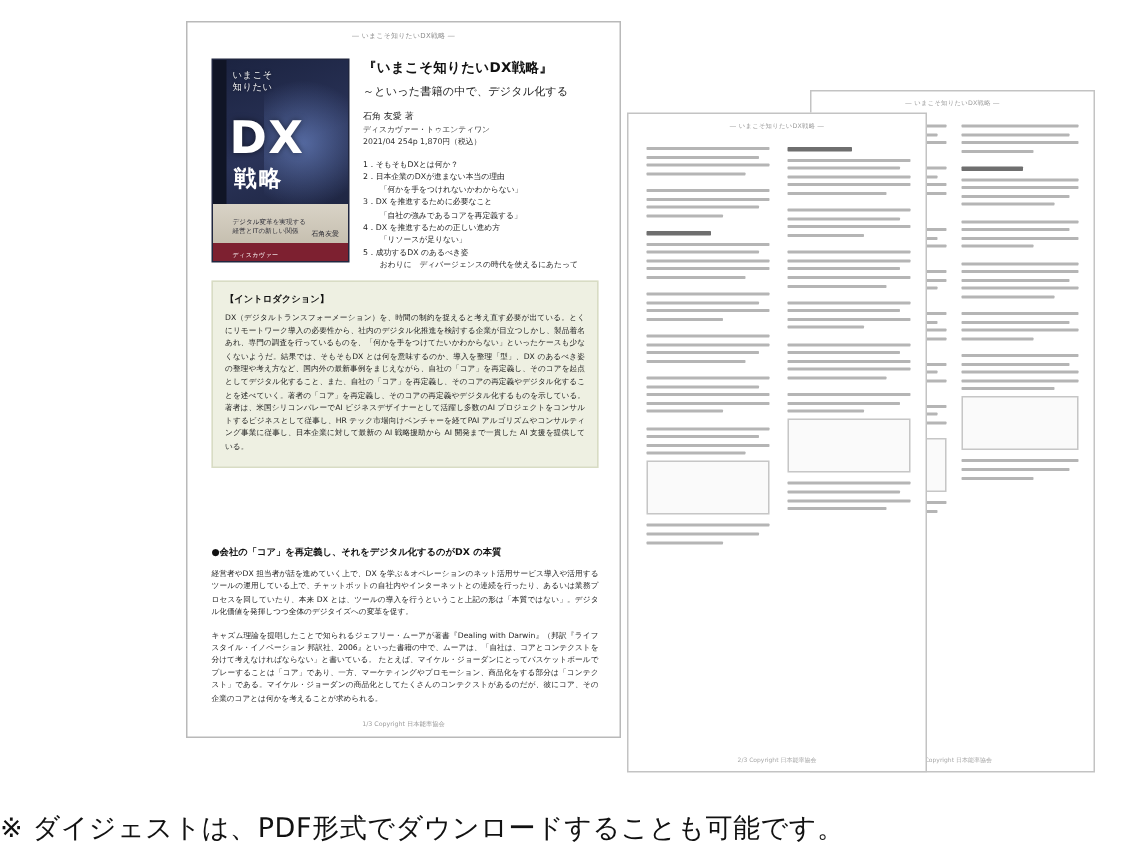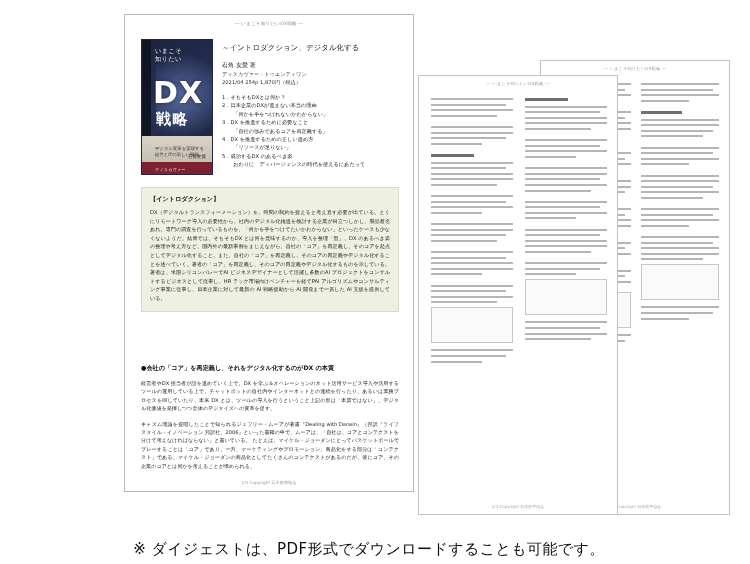--- a/index.html
+++ b/index.html
@@ -105,21 +105,21 @@
     top: 24px;
     left: 16px;
     right: 14px;
     height: 140px;
     display: flex;
     gap: 9px;
   }
 
   
   .cover {
-    width: 72px;
+    width: 92px;
     height: 136px;
     position: relative;
     background: linear-gradient(160deg, #1b2340 0%, #2a3358 45%, #161c33 100%);
     border: 1px solid #20263f;
     box-sizing: border-box;
     overflow: hidden;
     flex: none;
   }
   .cover .c-spine {
     position: absolute;
@@ -304,22 +304,22 @@
     font-size: 4.2px;
     color: #9b9b9b;
   }
 
   
   .caption {
     position: absolute;
     left: 0;
     right: 12px;
     top: 540px;
-    text-align: center;
-    font-size: 15px;
+    text-align: left;
+    font-size: 18px;
     color: #111;
     letter-spacing: .4px;
     font-family: "DejaVu Sans", "Liberation Sans", sans-serif;
   }
 </style>
 </head>
 <body>
 
 <div class="stage">
 
@@ -509,21 +509,22 @@
         <div class="c-dx">DX</div>
         <div class="c-senryaku">戦略</div>
         <div class="c-band"></div>
         <div class="c-band2"></div>
         <div class="c-sub">デジタル変革を実現する<br>経営とITの新しい関係</div>
         <div class="c-author">石角友愛</div>
         <div class="c-pub">ディスカヴァー</div>
       </div>
 
       <div class="mp-meta">
-        <div class="mp-subtitle">～イントロダクション、デジタル化する</div>
+        <div class="mp-title">『いまこそ知りたいDX戦略』</div>
+        <div class="mp-subtitle">～といった書籍の中で、デジタル化する</div>
         <div class="mp-author">石角 友愛 著</div>
         <div class="mp-pub">ディスカヴァー・トゥエンティワン</div>
         <div class="mp-date">2021/04  254p  1,870円（税込）</div>
 
         <div class="mp-toc">
           <div class="mp-toc-item">1．そもそもDXとは何か？</div>
           <div class="mp-toc-item">2．日本企業のDXが進まない本当の理由</div>
           <div class="mp-toc-item indent">　「何かを手をつけれないかわからない」</div>
           <div class="mp-toc-item">3．DX を推進するために必要なこと</div>
           <div class="mp-toc-item indent">　「自社の強みであるコアを再定義する」</div>

